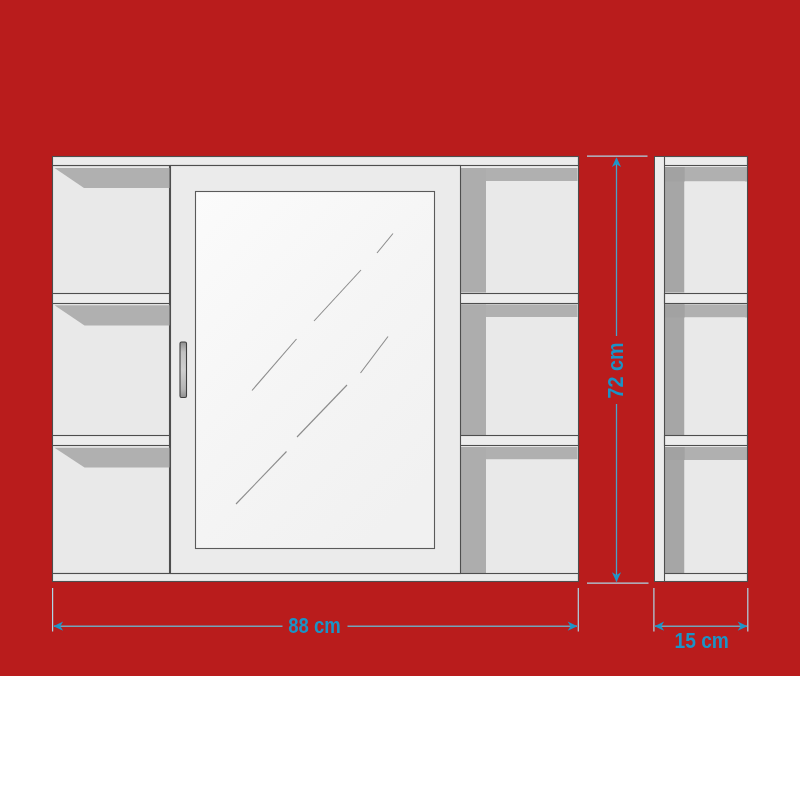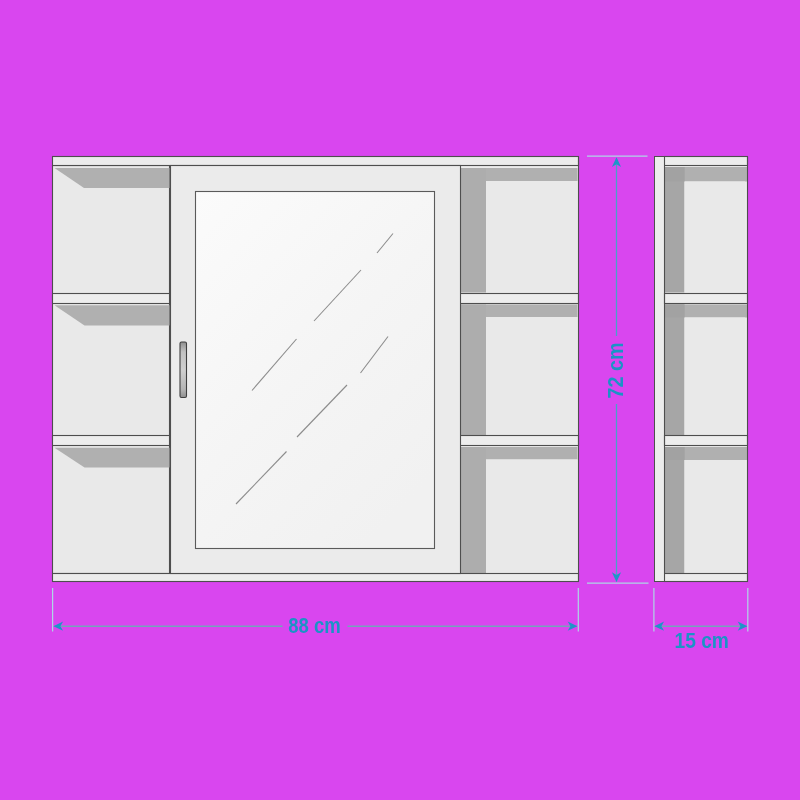--- a/index.html
+++ b/index.html
@@ -1,16 +1,16 @@
 <!DOCTYPE html>
 <html><head>
 <meta charset="utf-8">
 <style>
   html,body{margin:0;padding:0;background:#ffffff;}
-  .stage{position:relative;width:800px;height:800px;background:#d946ef;overflow:hidden;}
+  .stage{position:relative;width:800px;height:676px;background:#b91c1c;overflow:hidden;}
   svg{display:block;}
   text{font-family:"Liberation Sans", sans-serif;font-weight:bold;fill:#1b93c6;}
 </style>
 </head>
 <body>
 <div class="stage">
 <svg width="800" height="800" viewBox="0 0 800 800">
   <defs>
     <linearGradient id="ggrad" x1="0" y1="0" x2="0.7" y2="1">
       <stop offset="0" stop-color="#fbfbfb"></stop>

